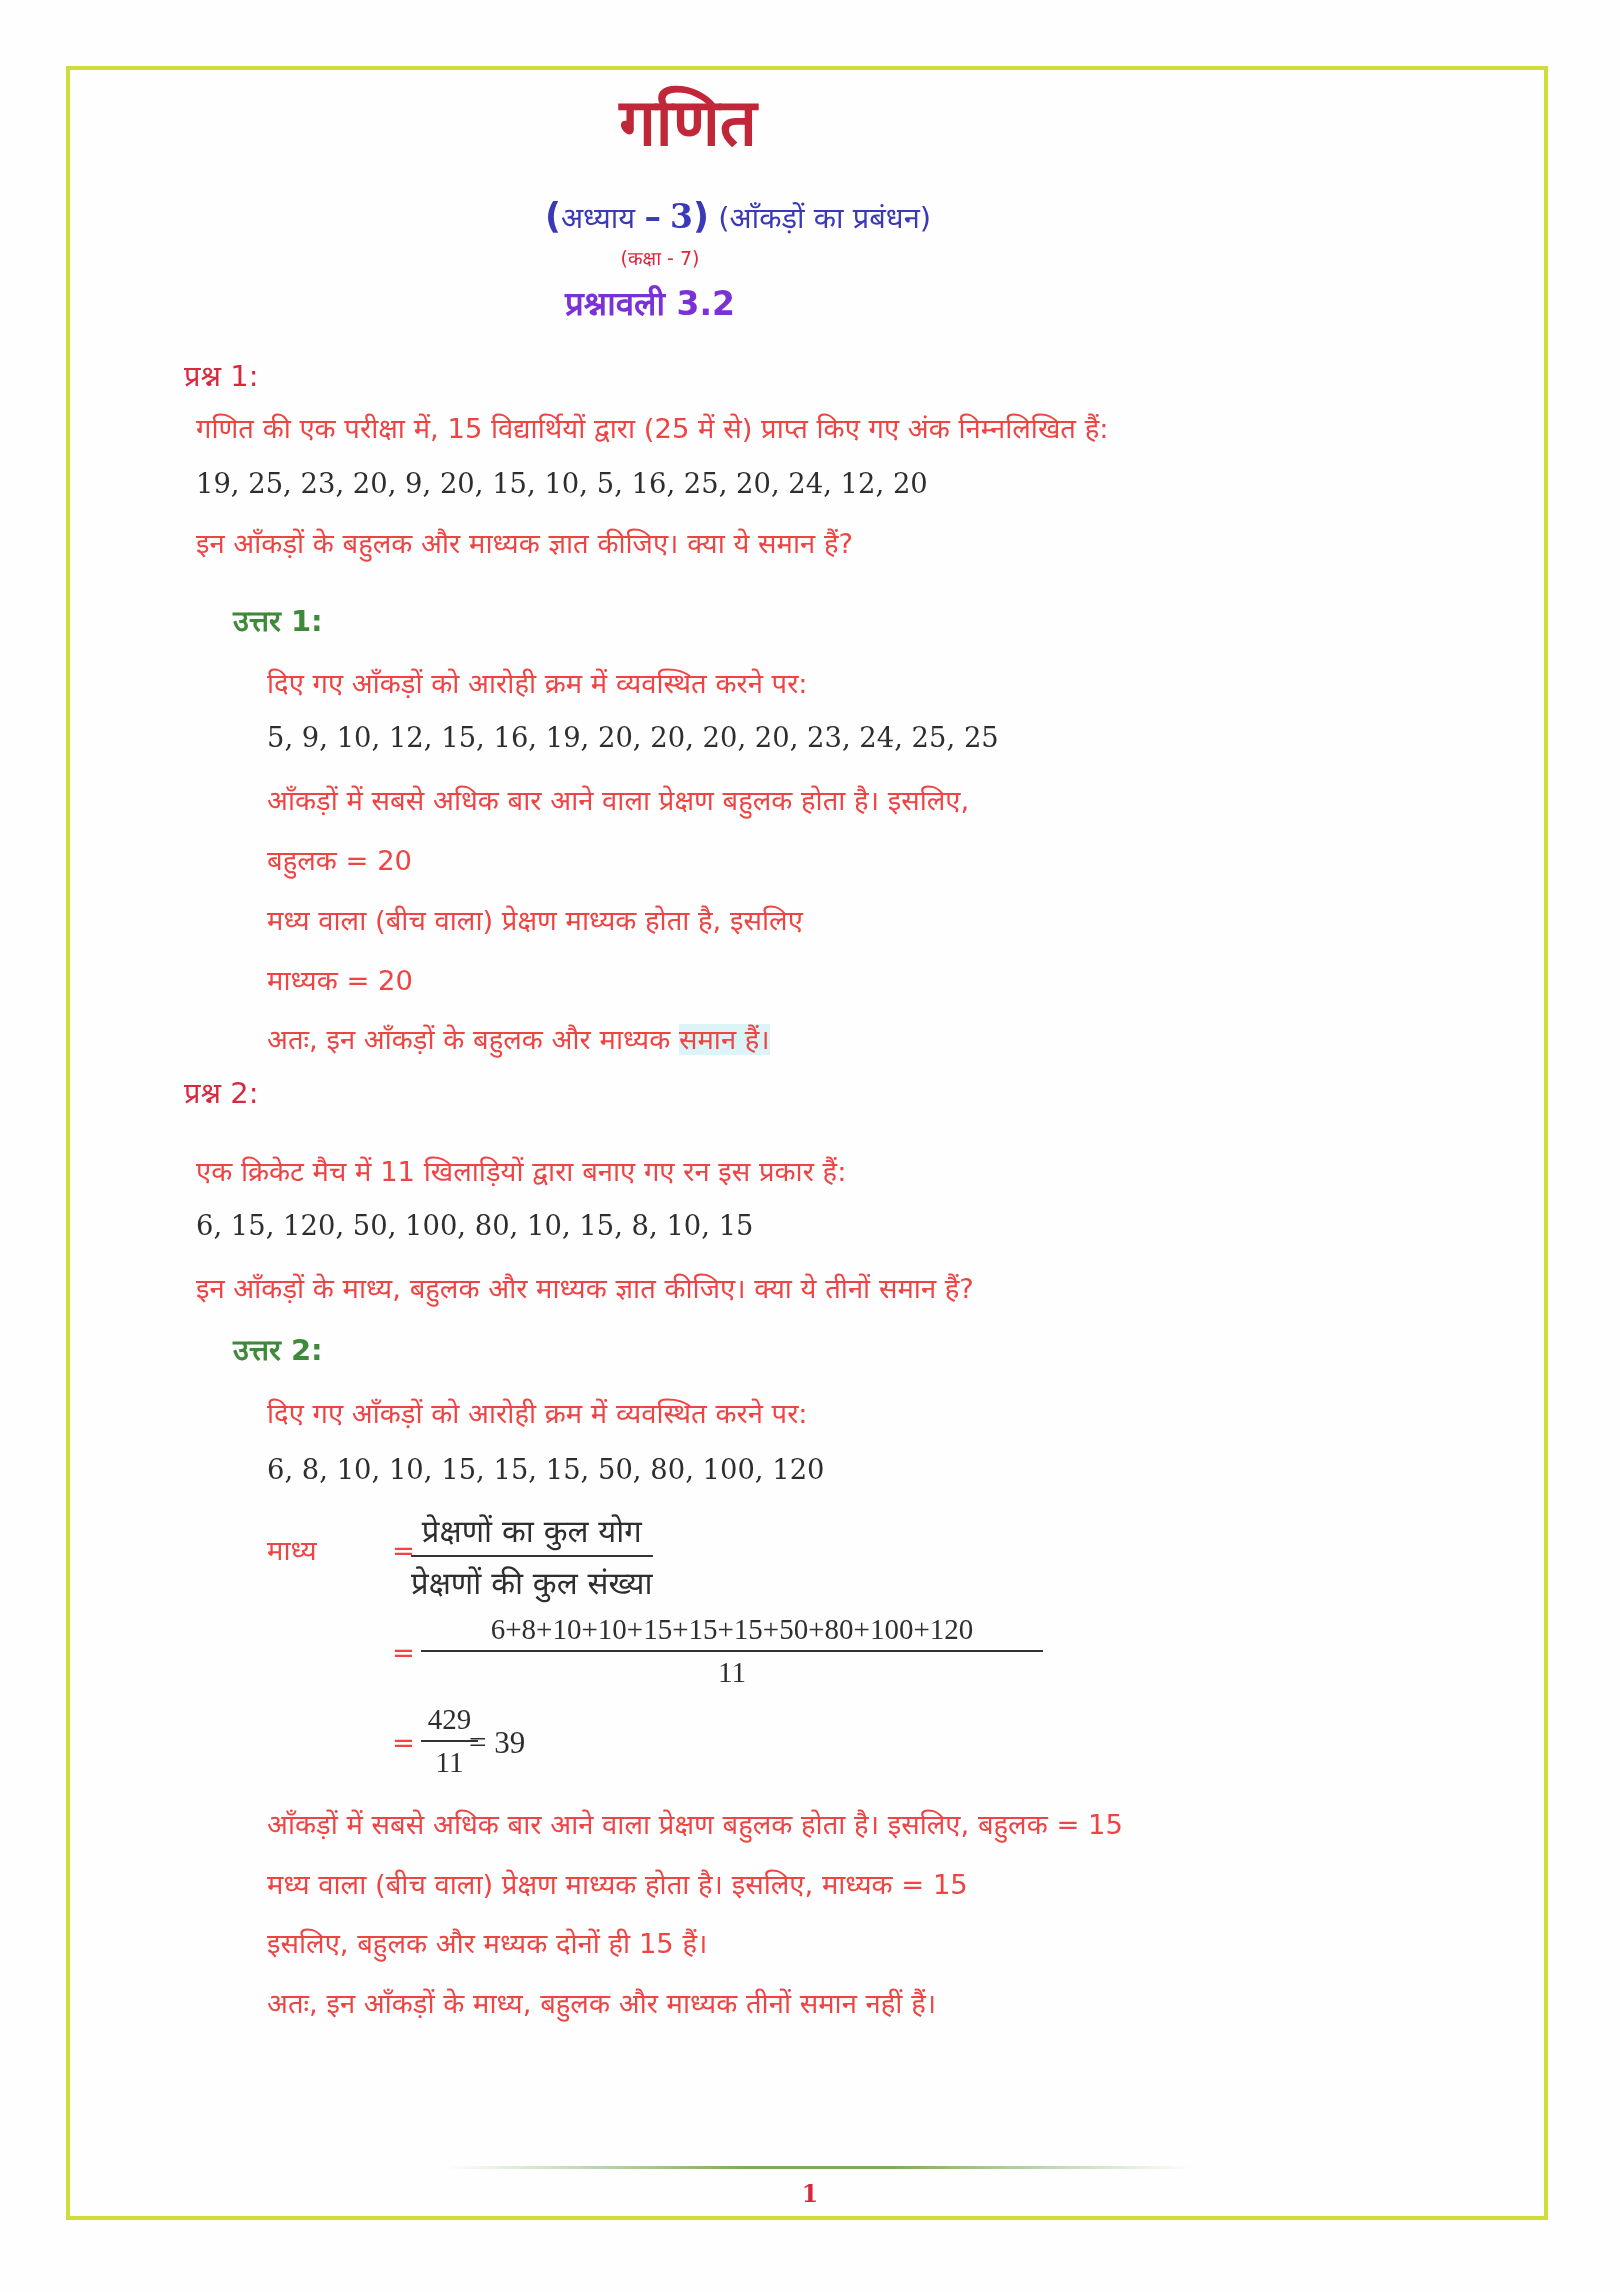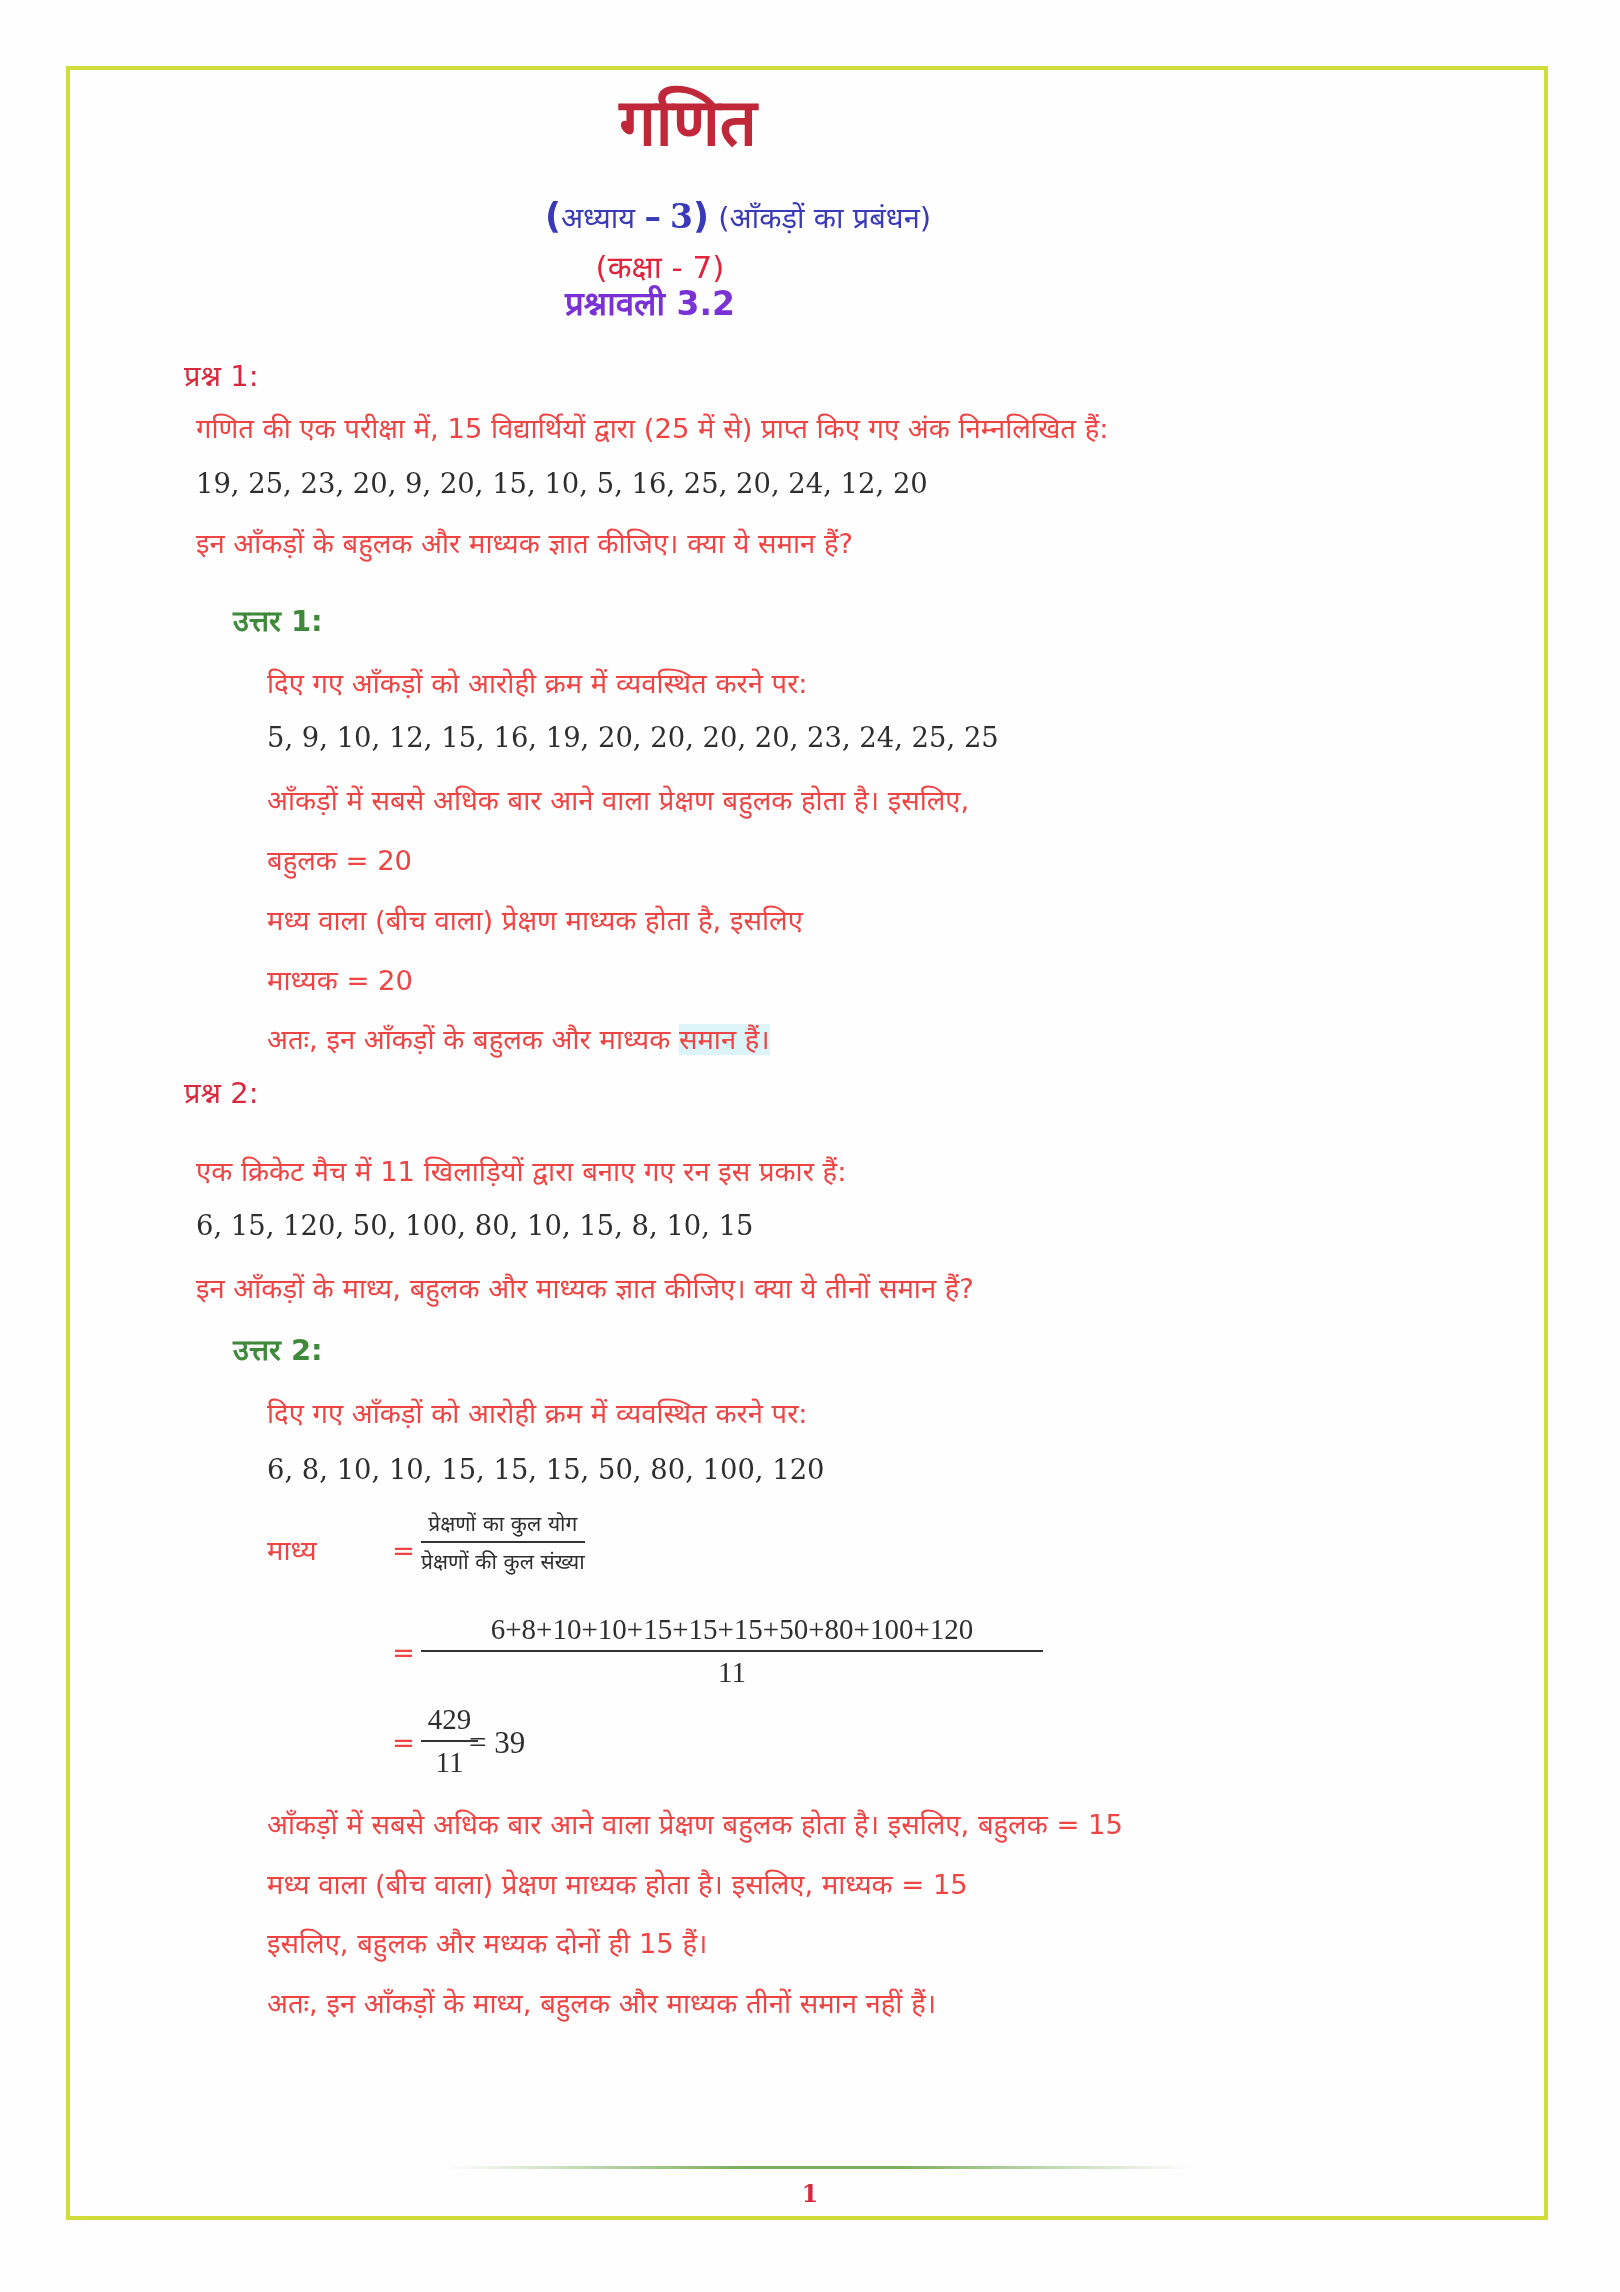--- a/index.html
+++ b/index.html
@@ -24,21 +24,21 @@
     font-size: 65px; font-weight: bold; color: #c0283a;
   }
   .subtitle {
     left: 16px; width: 1444px; top: 196px; text-align: center;
     font-size: 29px; color: #3a3ab8;
   }
   .subtitle .bracket { font-weight: bold; font-size: 35px; }
   .subtitle .num { font-weight: bold; font-family: "DejaVu Serif", serif; font-size: 33px; }
   .class-line {
     left: 0; width: 1320px; top: 245px; text-align: center;
-    font-size: 31px; color: #e0243c;
+    font-size: 19px; color: #e0243c;
   }
   .exercise {
     left: 0; width: 1300px; top: 280px; text-align: center;
     font-size: 33px; font-weight: bold; color: #7a32d6;
   }
   .q-head { font-size: 29px; font-weight: normal; color: #d8283e; }
   .a-head { font-size: 29px; font-weight: bold; color: #3f8a3a; }
   .line { font-size: 27.4px; color: #ef4444; }
   .num-line { font-size: 27.4px; color: #2e2e2e; font-family: "DejaVu Serif", serif; }
   .hl { background: rgba(180, 230, 240, 0.45); }
@@ -94,21 +94,21 @@
 <div class="abs line" style="left:196px; top:1152px;">एक क्रिकेट मैच में 11 खिलाड़ियों द्वारा बनाए गए रन इस प्रकार हैं:</div>
 <div class="abs num-line" style="left:196px; top:1210px;">6, 15, 120, 50, 100, 80, 10, 15, 8, 10, 15</div>
 <div class="abs line" style="left:196px; top:1269px;">इन आँकड़ों के माध्य, बहुलक और माध्यक ज्ञात कीजिए। क्या ये तीनों समान हैं?</div>
 
 <div class="abs a-head" style="left:233px; top:1329px;">उत्तर 2:</div>
 <div class="abs line" style="left:267px; top:1394px;">दिए गए आँकड़ों को आरोही क्रम में व्यवस्थित करने पर:</div>
 <div class="abs num-line" style="left:267px; top:1454px;">6, 8, 10, 10, 15, 15, 15, 50, 80, 100, 120</div>
 
 <div class="abs line" style="left:267px; top:1531px;">माध्य</div>
 <div class="abs line" style="left:392px; top:1535px;">=</div>
-<div class="frac" style="left:421px; top:1509px; font-size:21px;">
+<div class="frac" style="left:411px; top:1509px; font-size:31px;">
   <span class="top">प्रेक्षणों का कुल योग</span>
   <span class="bar"></span>
   <span class="bot">प्रेक्षणों की कुल संख्या</span>
 </div>
 
 <div class="abs line" style="left:392px; top:1637px;">=</div>
 <div class="frac serif" style="left:421px; top:1613px; font-size:29px; width:622px;">
   <span class="top">6+8+10+10+15+15+15+50+80+100+120</span>
   <span class="bar"></span>
   <span class="bot">11</span>

